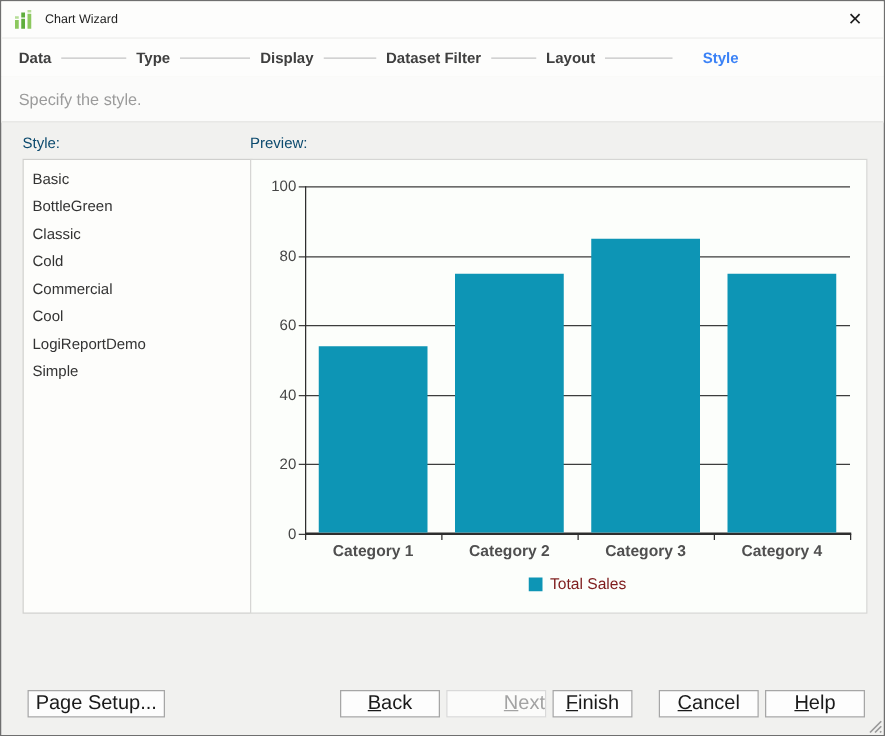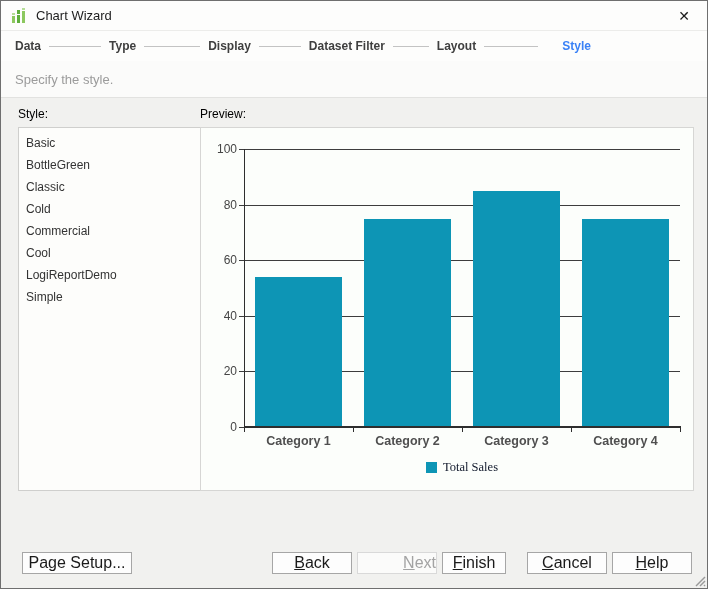--- a/index.html
+++ b/index.html
@@ -16,21 +16,21 @@
 
   
   .titlebar {
     height: 30px;
     background: #fdfdfc;
     border-bottom: 1px solid #ececea;
     display: flex; align-items: center;
     padding: 0 10px;
   }
   .titlebar .app-icon { width: 17px; height: 17px; margin-right: 8px; }
-  .titlebar .title { font-size: 13px; color: #1d1d1d; }
+  .titlebar .title { font-size: 10px; color: #1d1d1d; }
   .titlebar .close {
     margin-left: auto;
     width: 26px; height: 26px;
     display: flex; align-items: center; justify-content: center;
     font-size: 14px; color: #1a1a1a;
     cursor: pointer;
   }
 
   
   .steps {
@@ -54,21 +54,21 @@
     background: #fbfbfa;
     border-bottom: 1px solid #e2e2e0;
     display: flex; align-items: center;
     padding: 0 14px;
   }
   .subtitle-bar .subtitle { font-size: 13px; color: #9b9b9b; }
 
   
   .main { position: relative; height: 489px; }
 
-  .panel-label { position: absolute; font-size: 12px; color: #000000; }
+  .panel-label { position: absolute; font-size: 12px; color: #0c4a6e; }
   .label-style { left: 17px; top: 9px; }
   .label-preview { left: 199px; top: 9px; }
 
   .style-list {
     position: absolute; left: 17px; top: 29px;
     width: 184px; height: 364px;
     background: #fdfdfb;
     border: 1px solid #cfcfcd;
     padding-top: 4px;
     overflow: hidden;
@@ -103,21 +103,21 @@
   .cat-label {
     position: absolute;
     font-size: 12.5px; font-weight: bold; color: #4f4f4f;
     text-align: center;
   }
   .legend {
     position: absolute;
     display: flex; align-items: center; justify-content: center;
   }
   .legend-swatch { width: 11px; height: 11px; margin-right: 6px; }
-  .legend-label { font-size: 12.5px; color: #0f172a; font-family: Liberation Serif, serif; }
+  .legend-label { font-size: 12.5px; color: #7f1d1d; }
 
   
   .btn {
     position: absolute; top: 454px;
     height: 22px;
     background: #fdfdfd;
     border: 1px solid #a6a6a6;
     font-family: "Liberation Sans", "DejaVu Sans", sans-serif;
     font-size: 16px; color: #1a1a1a;
     text-align: center;

